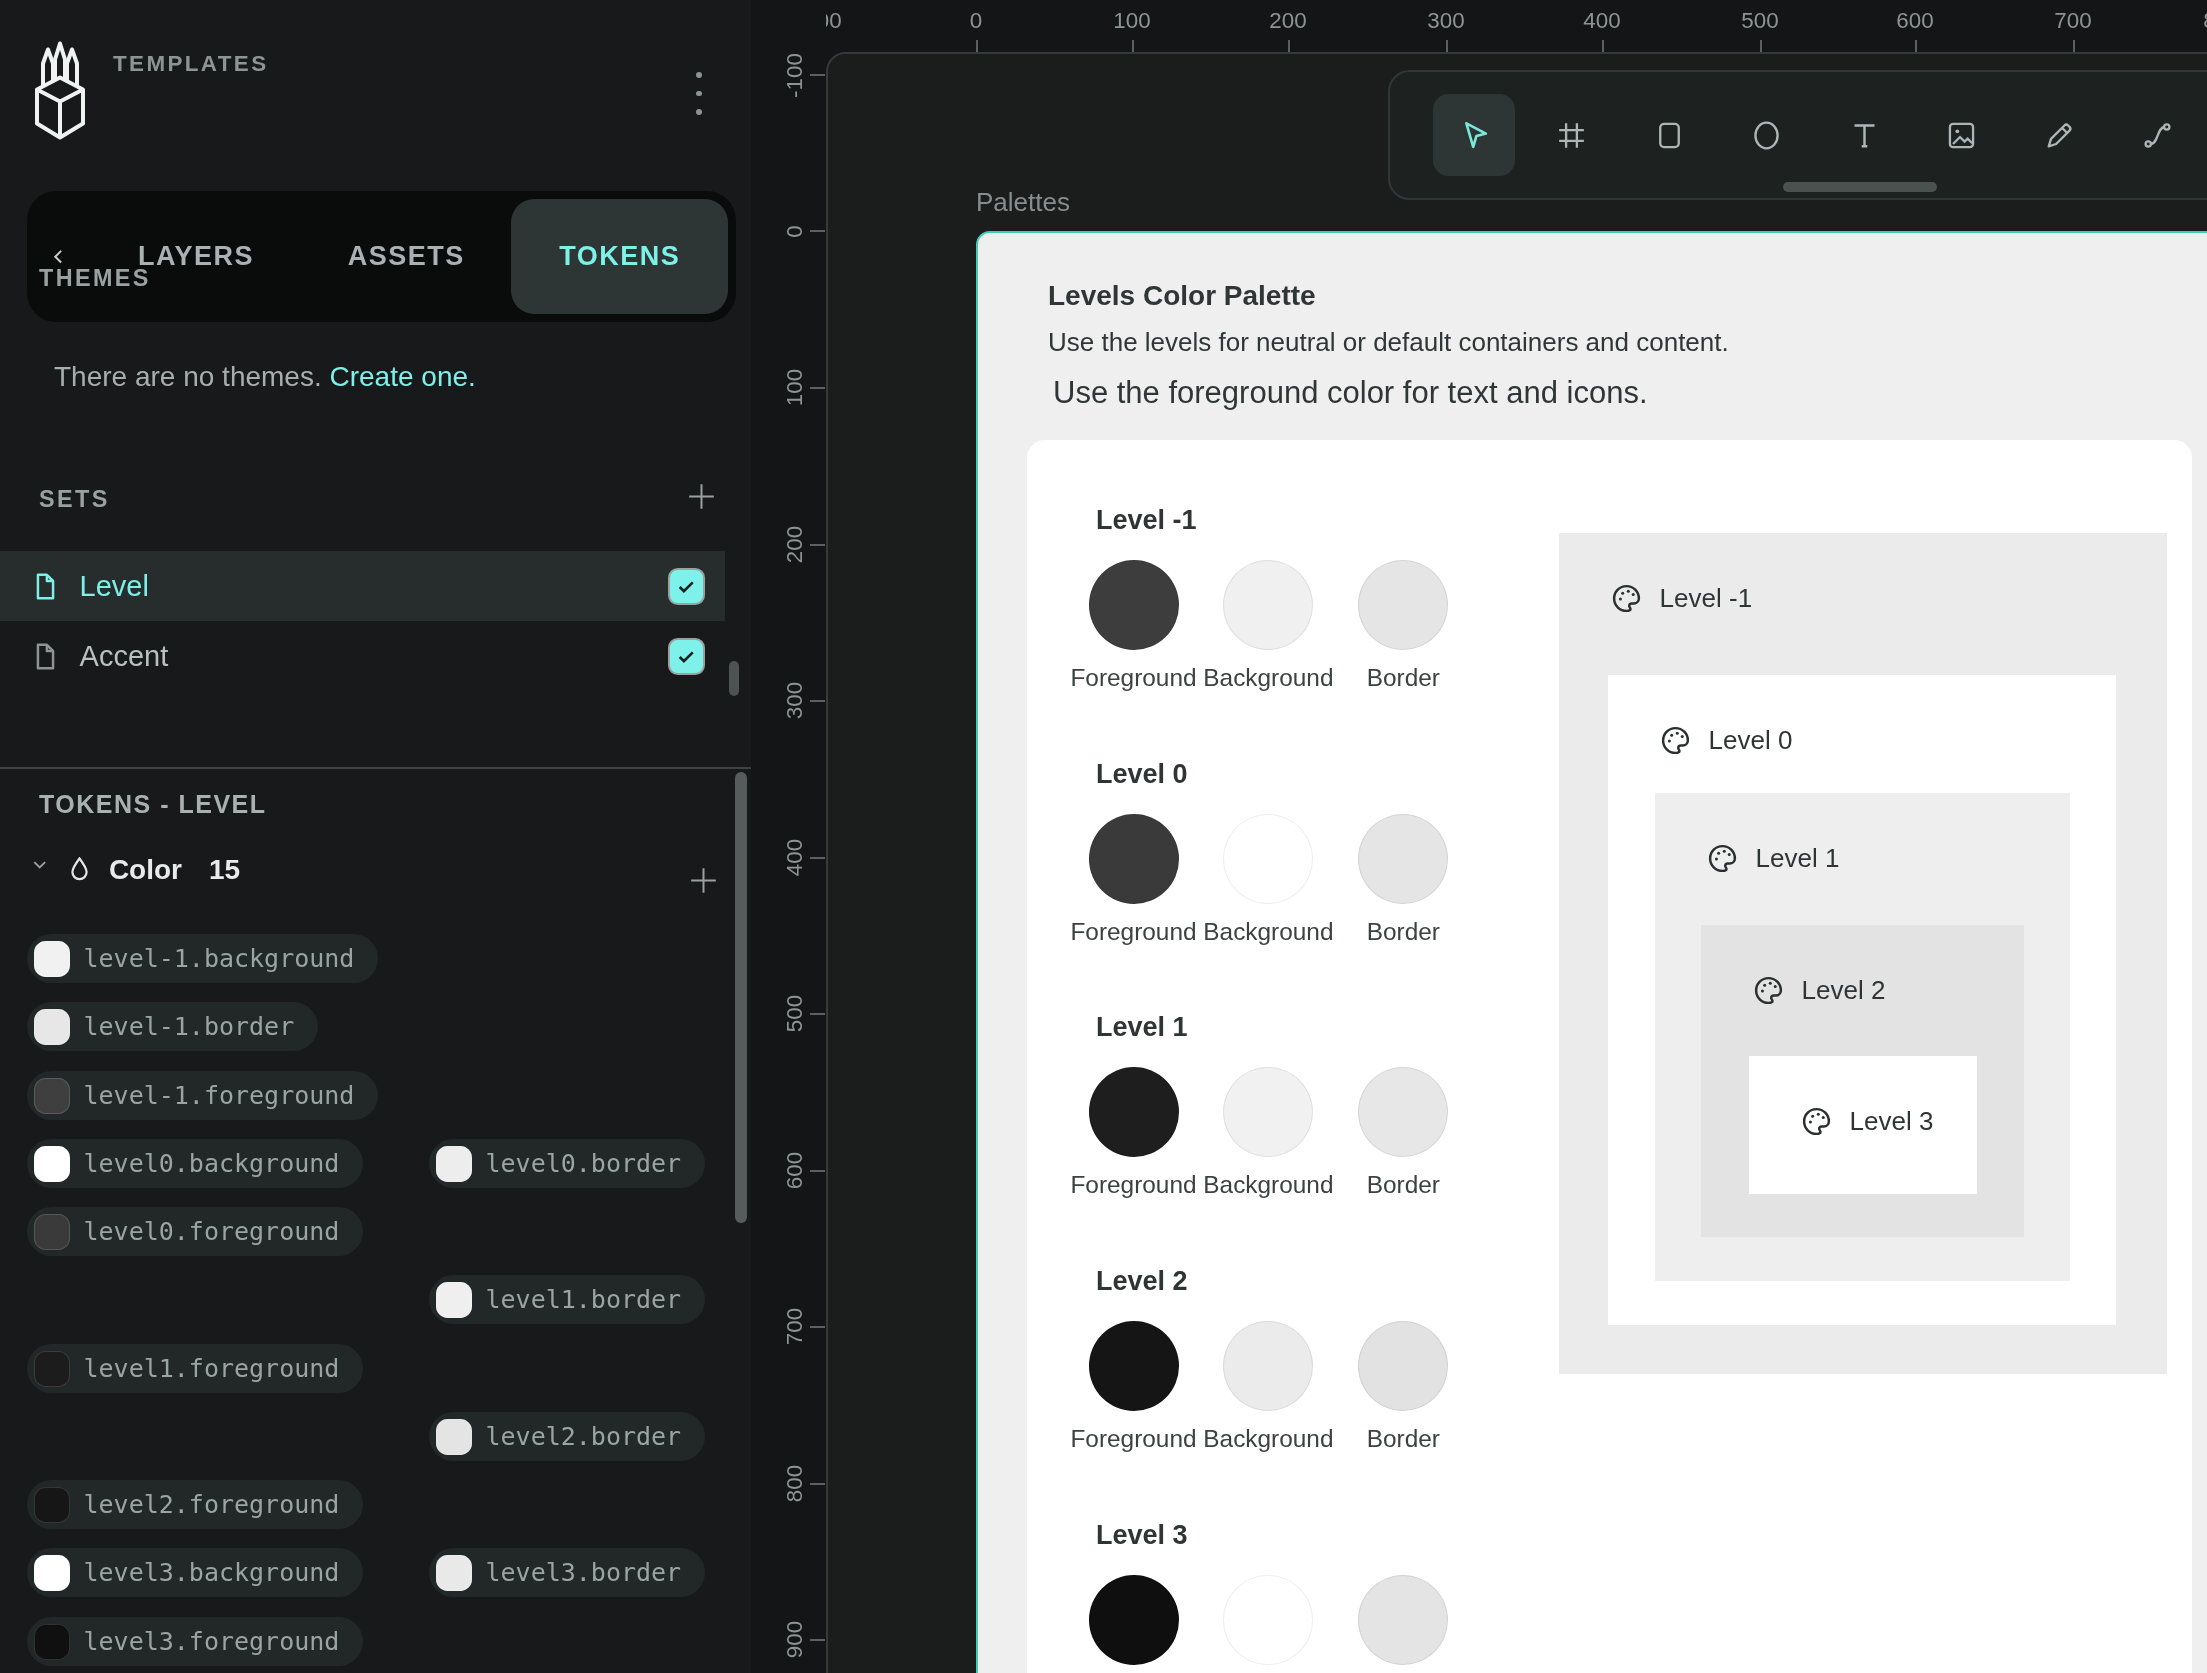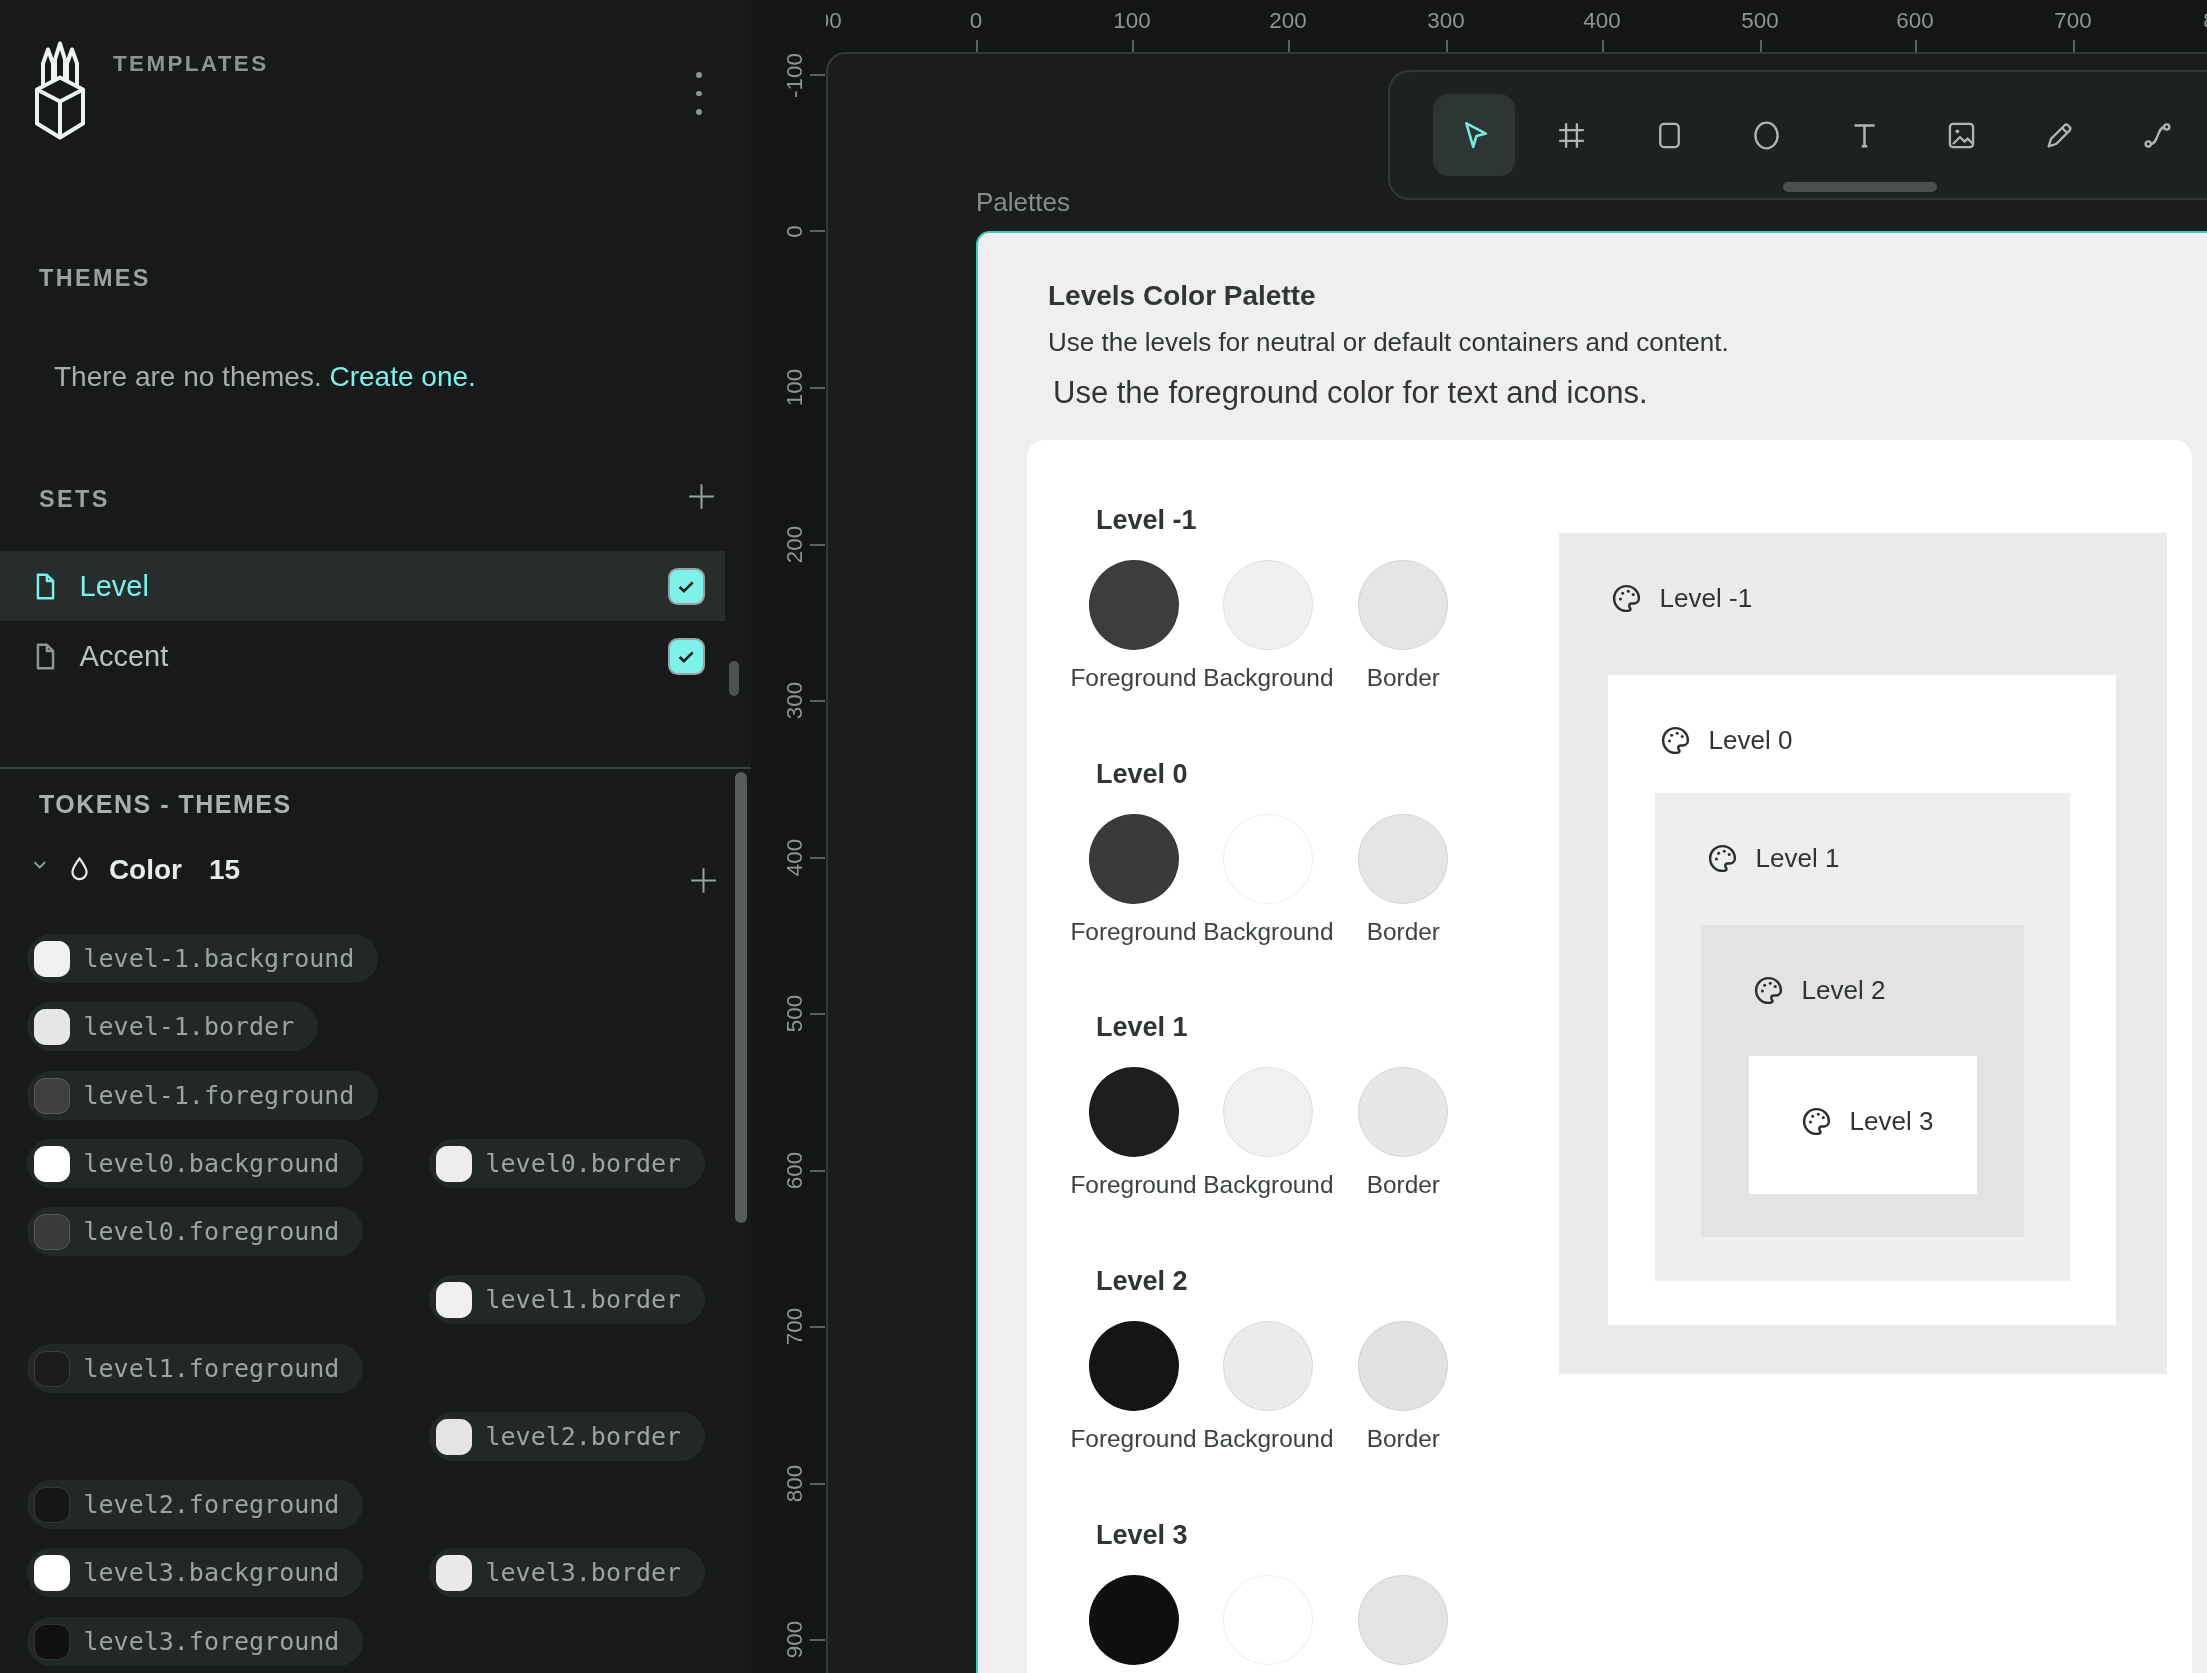--- a/index.html
+++ b/index.html
@@ -115,20 +115,30 @@
       <path d="M8 52 v34 l23 14 23-14 V52"></path>
       <path d="M31 64 v36"></path>
     </svg>
     <div class="eyebrow">TEMPLATES</div>
     <div class="kebab">
         <i></i>
         <i></i>
         <i></i>
       </div>
 
+    <nav class="tabbar">
+      <div class="tab-back">
+        <svg width="23.4" height="23.4" viewBox="0 0 24 24" fill="none" stroke="currentColor" stroke-width="2">
+            <path d="M14.5 6 L8.5 12 L14.5 18"></path>
+          </svg>
+      </div>
+      <div class="tab">LAYERS</div>
+      <div class="tab">ASSETS</div>
+      <div class="tab tab-active">TOKENS</div>
+    </nav>
 
     <div class="side-h" style="top:265px;">THEMES</div>
     <div class="empty-themes">
       <span>There are no themes.</span>
       <span class="link">Create one.</span>
     </div>
 
     <div class="side-h" style="top:486px;">SETS</div>
     <svg class="plus-btn" style="left:683px;top:478px;" viewBox="0 0 24 24" fill="none" stroke="currentColor" stroke-width="1.3">
         <path d="M12 4v16M4 12h16"></path>
@@ -155,21 +165,21 @@
       <span class="checkbox" style="top:16.6px;">
         <svg width="25" height="25" viewBox="0 0 24 24" fill="none" stroke="#172020" stroke-width="2.6">
             <path d="M5.5 12.5l4 4 8.5-8.5"></path>
           </svg>
       </span>
     </div>
     <div class="scroll-thumb" style="left:729px;top:661px;width:9.8px;height:35px;"></div>
 
     <div class="divider"></div>
 
-    <div class="side-h" style="top:790px;letter-spacing:1.5px;color:#a9b1b0;font-size:25px;">TOKENS - THEMES</div>
+    <div class="side-h" style="top:790px;letter-spacing:1.5px;color:#a9b1b0;font-size:25px;">TOKENS - LEVEL</div>
 
     <div class="color-row">
       <svg style="margin-left:29px;" width="21.5" height="21.5" viewBox="0 0 24 24" fill="none" stroke="#9aa2a1" stroke-width="2">
           <path d="M6 9l6 6 6-6"></path>
         </svg>
       <svg style="margin-left:13.7px;" width="31" height="31" viewBox="0 0 24 24" fill="none" stroke="#e3e7e6" stroke-width="1.7">
         <path d="M12 3.5c-3 4-5.5 7.6-5.5 10.5a5.5 5.5 0 0 0 11 0c0-2.9-2.5-6.5-5.5-10.5z"></path>
       </svg>
       <span class="color-name">Color</span>
       <span class="color-count">15</span>

